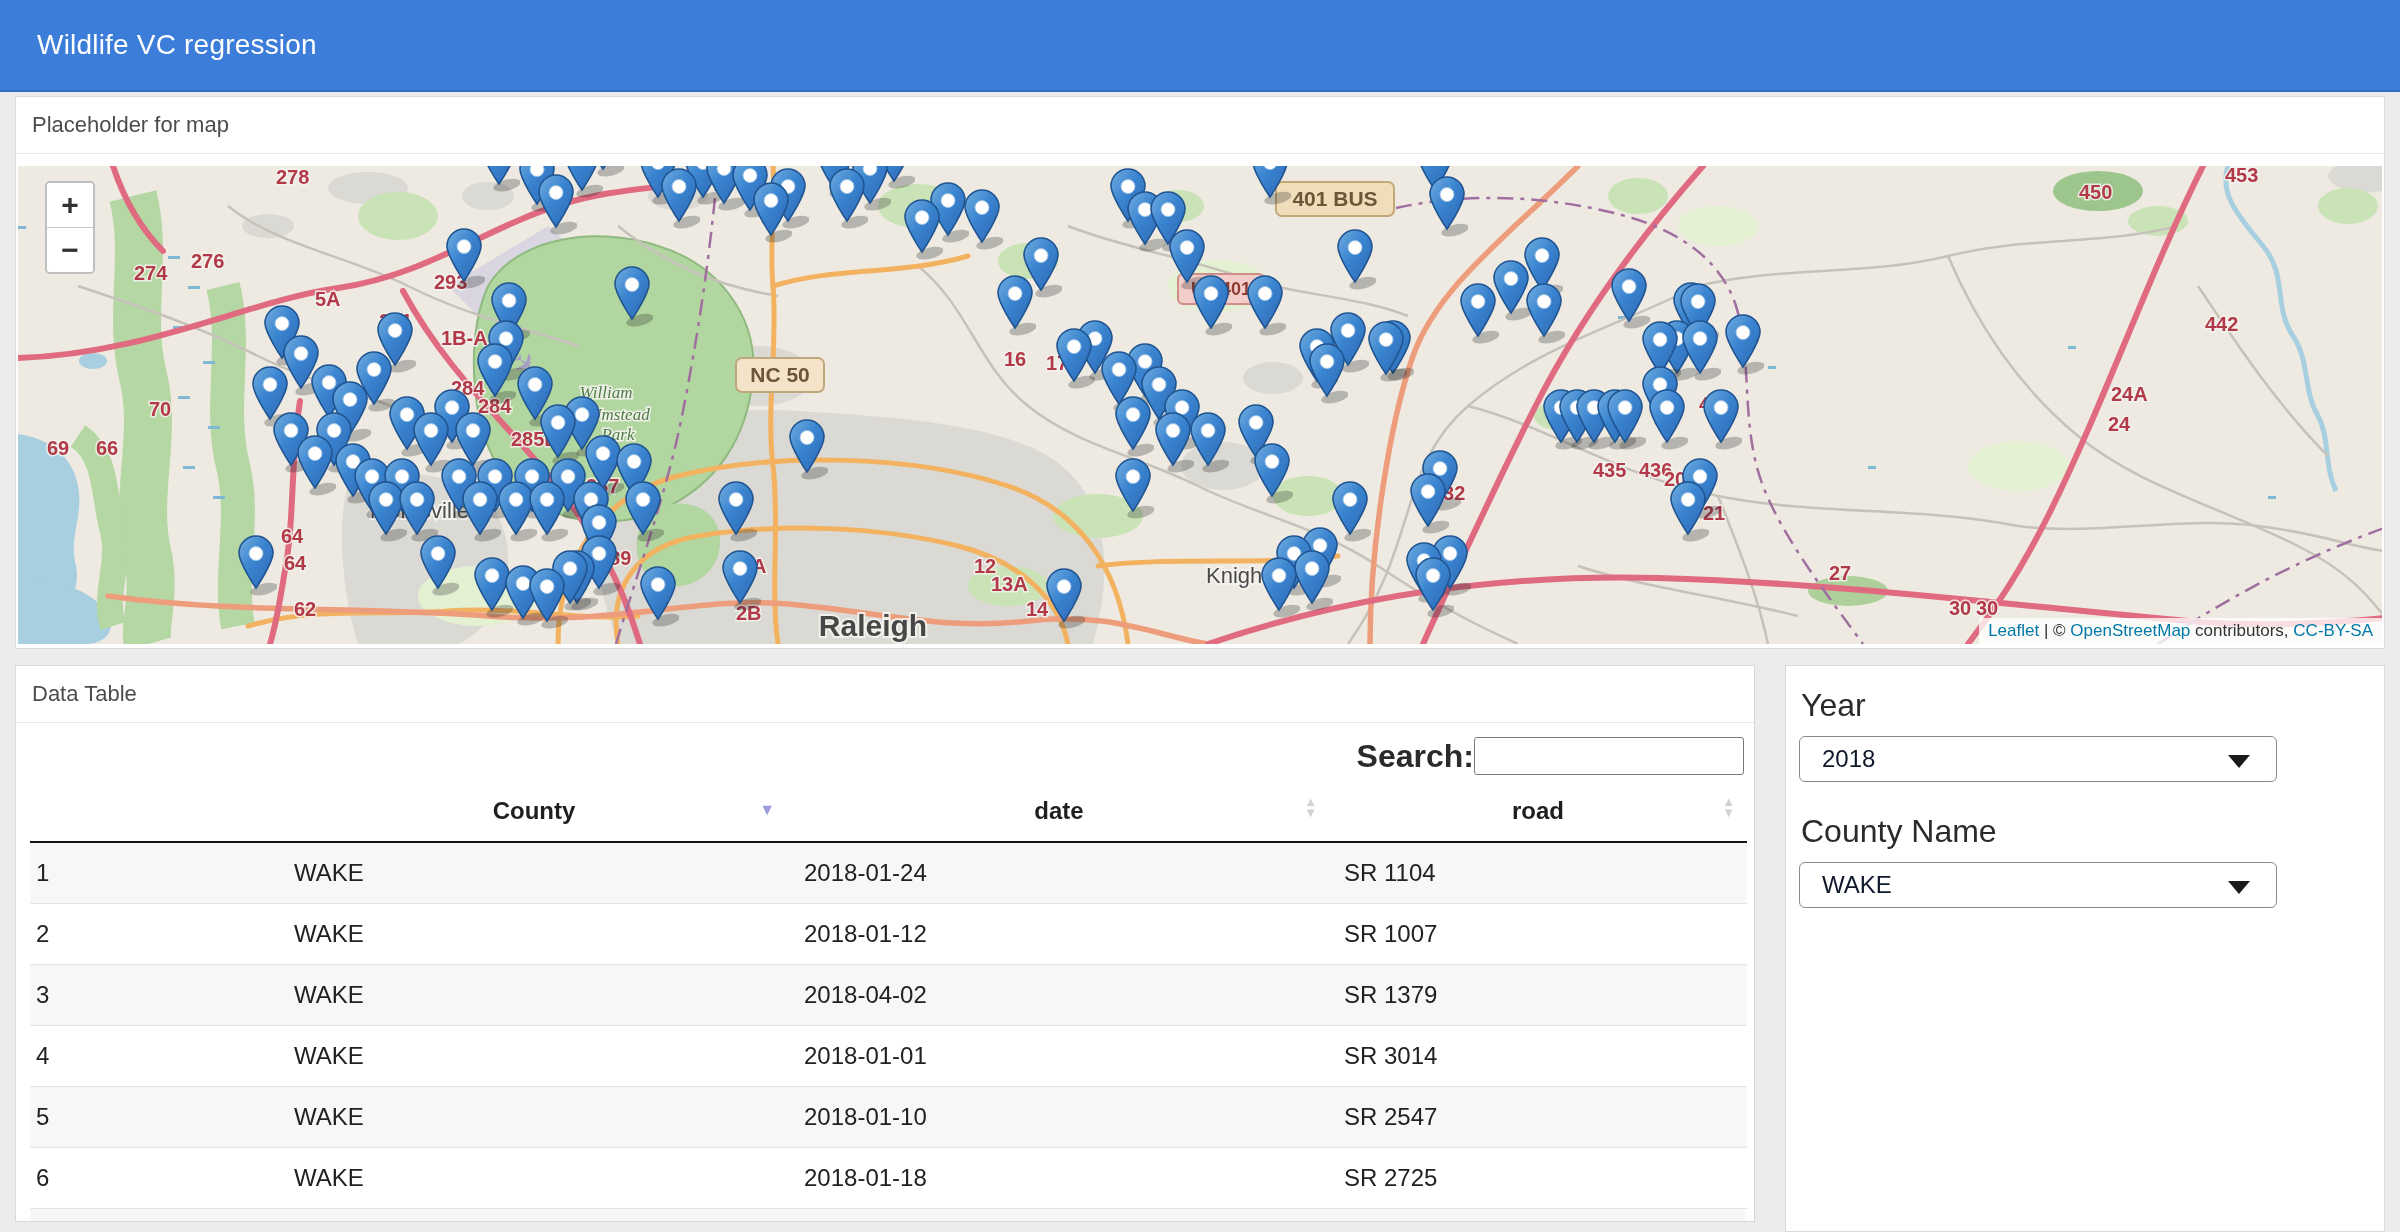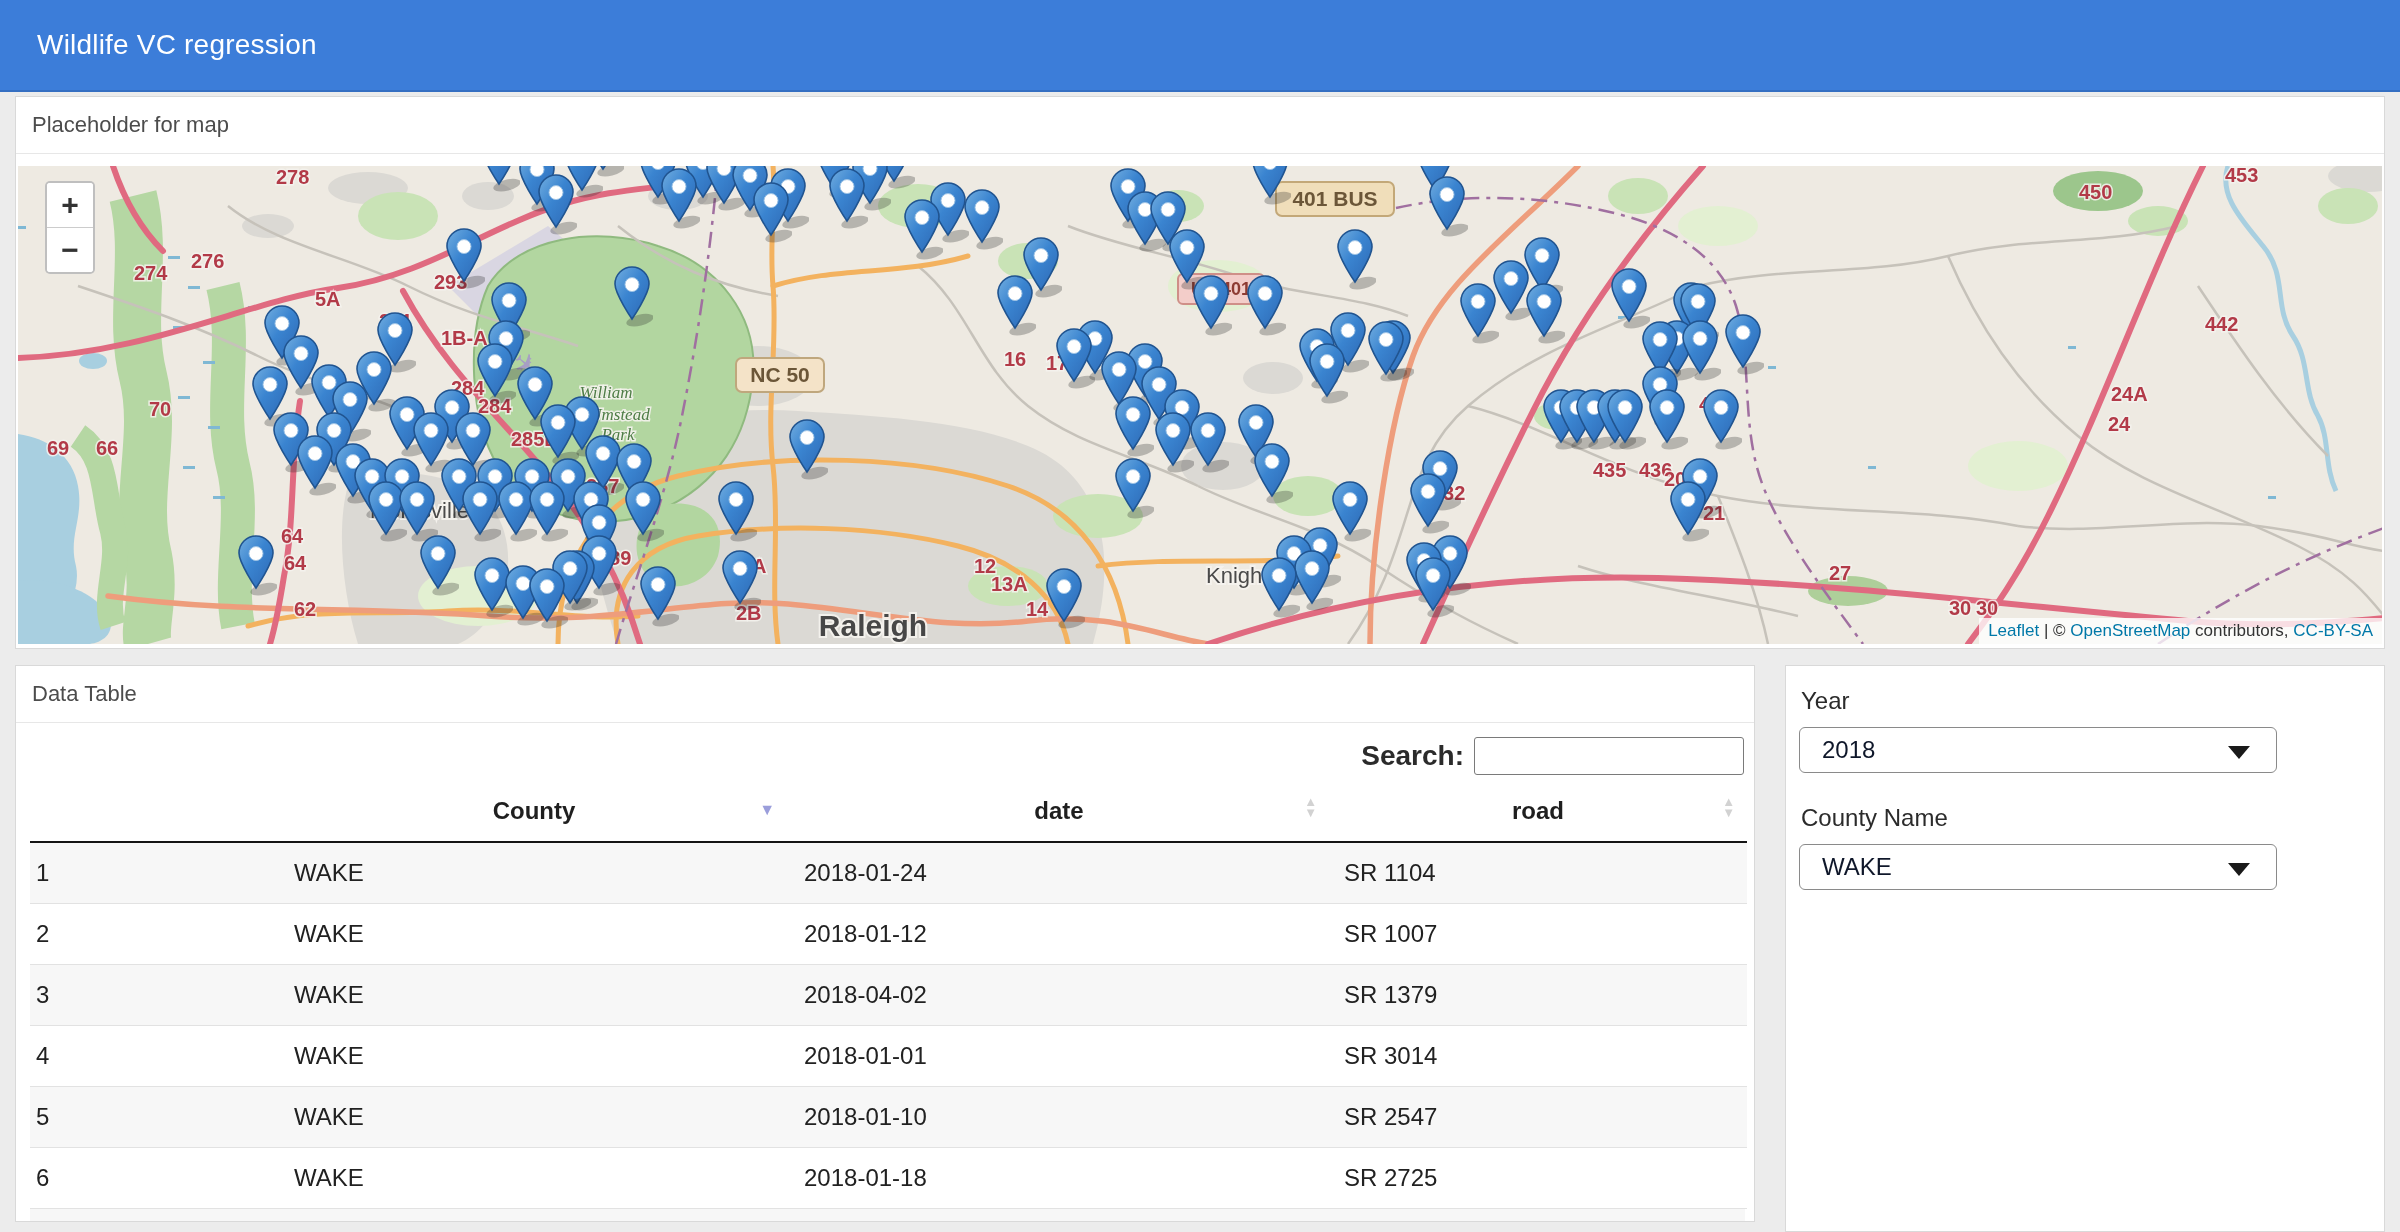--- a/index.html
+++ b/index.html
@@ -54,21 +54,21 @@
     font-size:30px;font-weight:bold;color:#333;cursor:pointer;background:#fff;
   }
   .zoomctl .zbtn + .zbtn{border-top:1px solid #ccc;}
   .attribution{
     position:absolute;right:0;bottom:0;background:rgba(255,255,255,.78);
     padding:3px 9px;font-size:17px;color:#333;z-index:20;white-space:nowrap;
   }
   .attribution a{color:#0078A8;text-decoration:none;}
   
   .search-row{display:flex;justify-content:flex-end;align-items:center;margin:12px 10px 2px 0;height:42px;}
-  .search-row label{font-size:28px;font-weight:bold;color:#2b2b2b;margin-right:10px;}
+  .search-row label{font-size:32px;font-weight:bold;color:#2b2b2b;}
   .search-row input{
     width:270px;height:38px;border:1px solid #7a7a7a;border-radius:3px;
     font-size:22px;padding:0 8px;box-sizing:border-box;outline:none;background:#fff;
   }
   table.dt{border-collapse:collapse;table-layout:fixed;width:1717px;margin:10px 9px 0 14px;}
   table.dt th{
     position:relative;text-align:center;font-weight:bold;font-size:24px;color:#1f1f1f;
     padding:10px 0 16px 0;border-bottom:2px solid #151515;
   }
   .sort-tri{
@@ -78,21 +78,21 @@
     color:#d2d2d2;font-size:13px;line-height:11px;font-weight:normal;}
   table.dt td{
     font-size:24px;color:#212121;height:60px;padding:0 0 0 15px;
     border-bottom:1px solid #e2e2e2;overflow:hidden;white-space:nowrap;
   }
   table.dt td.rownum{padding-left:6px;}
   table.dt tr:nth-child(odd) td{background:#f7f7f7;}
   .partial-row{height:13px;background:#f7f7f7;margin:0 9px 0 14px;}
   
   .side-body{padding:12px 13px;}
-  .side-label{font-size:24px;color:#2b2b2b;margin:9px 0 12px 2px;}
+  .side-label{font-size:32px;color:#2b2b2b;margin:9px 0 12px 2px;}
   .fake-select{
     width:478px;height:46px;border:1px solid #8a8a8a;border-radius:6px;background:#fff;
     display:flex;align-items:center;box-sizing:border-box;cursor:pointer;position:relative;
   }
   .fake-select .val{font-size:24px;color:#0f172a;padding-left:22px;}
   .fake-select .caret{
     position:absolute;right:26px;top:18px;width:0;height:0;
     border-left:11px solid transparent;border-right:11px solid transparent;
     border-top:13px solid #1a1a1a;
   }

